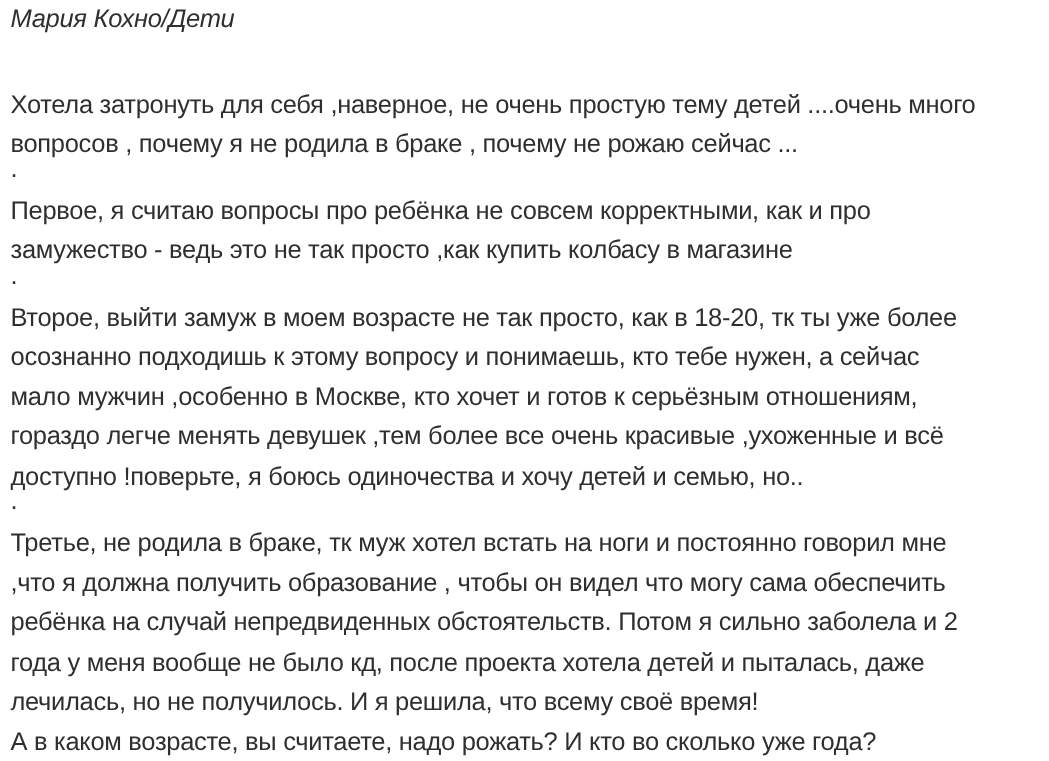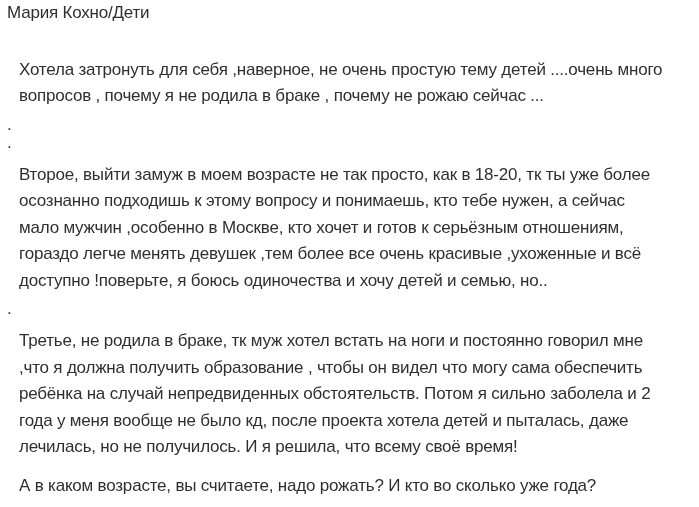--- a/index.html
+++ b/index.html
@@ -18,23 +18,24 @@
     padding: 0 10px 0 7px;
     box-sizing: border-box;
     width: 699px;
   }
   .title {
     font-size: 17px;
     font-weight: 400;
     line-height: 26.5px;
     letter-spacing: -0.2px;
     margin: 0 0 30px 0;
+    font-style: italic;
   }
   p.para {
-    margin: 12px;
+    margin: 0;
     font-size: 17px;
     line-height: 26.5px;
     letter-spacing: -0.2px;
     white-space: pre-line;
   }
   p.sep {
     margin: -4px 0 8px 0;
     font-size: 17px;
     line-height: 14px;
     letter-spacing: -0.2px;
@@ -44,20 +45,22 @@
 <body>
 
 <div class="page">
   <div class="title">Мария Кохно/Дети</div>
 
   <p class="para">Хотела затронуть для себя ,наверное, не очень простую тему детей ....очень много
 вопросов , почему я не родила в браке , почему не рожаю сейчас ...</p>
 
   <p class="sep">.</p>
 
+  <p class="para">Первое, я считаю вопросы про ребёнка не совсем корректными, как и про
+замужество - ведь это не так просто ,как купить колбасу в магазине</p>
 
   <p class="sep">.</p>
 
   <p class="para">Второе, выйти замуж в моем возрасте не так просто, как в 18-20, тк ты уже более
 осознанно подходишь к этому вопросу и понимаешь, кто тебе нужен, а сейчас
 мало мужчин ,особенно в Москве, кто хочет и готов к серьёзным отношениям,
 гораздо легче менять девушек ,тем более все очень красивые ,ухоженные и всё
 доступно !поверьте, я боюсь одиночества и хочу детей и семью, но..</p>
 
   <p class="sep">.</p>

